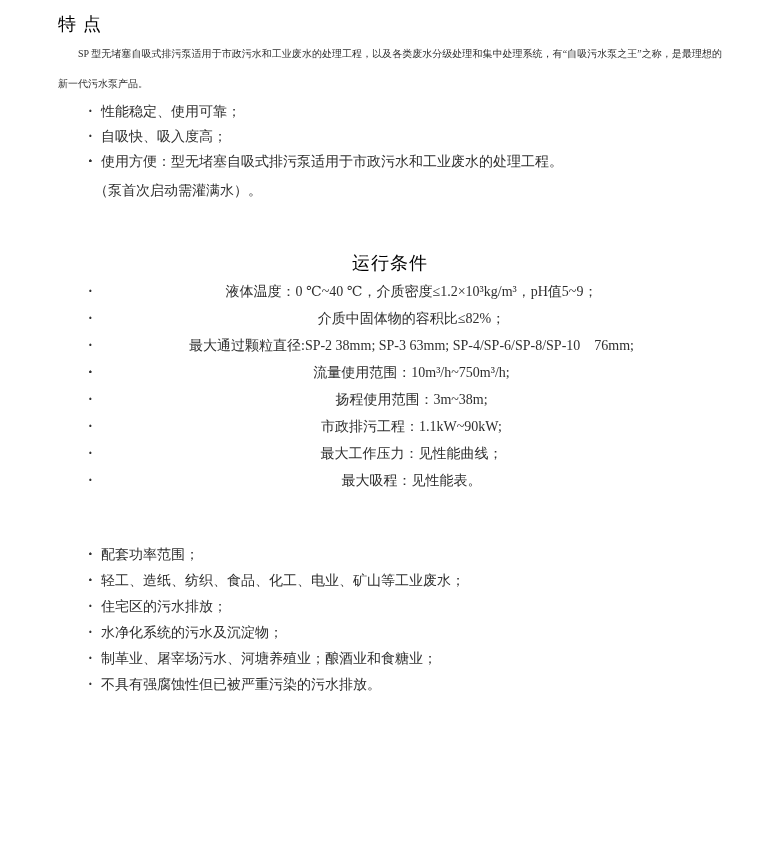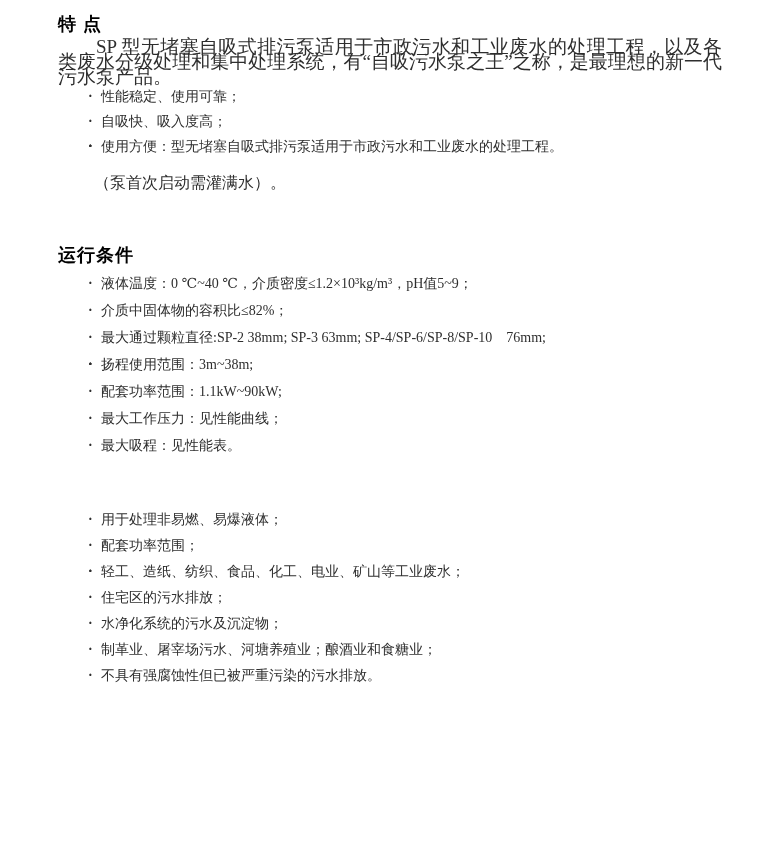--- a/index.html
+++ b/index.html
@@ -16,29 +16,29 @@
   }
   .page {
     box-sizing: border-box;
     width: 780px;
     height: 861px;
     padding: 12px 58px 0 58px;
   }
   .sec-title {
     font-family: "Liberation Sans", "DejaVu Sans", sans-serif;
     font-size: 18px;
-    font-weight: 700;
+    font-weight: 400;
     color: #000000;
     margin: 0 0 3px 0;
     line-height: 24px;
     letter-spacing: 1px;
   }
   .para {
-    font-size: 19px;
-    line-height: 15px;
+    font-size: 10px;
+    line-height: 30px;
     margin: 2px 0 0 0;
     text-indent: 2em;
     text-align: justify;
   }
   ul.bullets {
     list-style: none;
     margin: 0;
     padding: 0 0 0 30px;
   }
   ul.bullets li {
@@ -50,25 +50,25 @@
   .lh27 li { line-height: 27px; }
   .lh26 li { line-height: 26px; }
   .dot {
     position: absolute;
     left: 0;
     top: 0;
     font-weight: 700;
     color: #2e2e2e;
   }
   .note {
-    font-size: 16px;
+    font-size: 14px;
     line-height: 25px;
-    margin: 11px 0 0 36px;
+    margin: 4px 0 0 36px;
   }
-  .sec-run  { margin-top: 48px; }
+  .sec-run  { margin-top: 48px; text-align: center; }
   .sec-app  { margin-top: 48px; }
 </style>
 </head>
 <body>
 
 <div class="page">
 
   <section class="sec-features">
     <h2 class="sec-title">特 点</h2>
     <p class="para">SP 型无堵塞自吸式排污泵适用于市政污水和工业废水的处理工程，以及各类废水分级处理和集中处理系统，有“自吸污水泵之王”之称，是最理想的新一代污水泵产品。</p>
@@ -82,31 +82,31 @@
     <p class="note">（泵首次启动需灌满水）。</p>
   </section>
 
   <section class="sec-run">
     <h2 class="sec-title">运行条件</h2>
     <ul class="bullets lh27">
       <li><span class="dot">·</span><span>液体温度：0 ℃~40 ℃，介质密度≤1.2×10³kg/m³，pH值5~9；</span></li>
       <li><span class="dot">·</span><span>介质中固体物的容积比≤82%；</span></li>
       <li><span class="dot">·</span><span>最大通过颗粒直径:SP-2 38mm; SP-3 63mm; SP-4/SP-6/SP-8/SP-10　76mm;</span></li>
       <li><span class="dot">·</span></li>
-      <li><span class="dot">·</span></li>
+      <li><span class="dot">·</span><span>流量使用范围：10m³/h~750m³/h;</span></li>
       <li><span class="dot">·</span><span>扬程使用范围：3m~38m;</span></li>
-      <li><span class="dot">·</span><span>配套功率范围：1.1kW~90kW;</span></li>
+      <li><span class="dot">·</span><span>市政排污工程：1.1kW~90kW;</span></li>
       <li><span class="dot">·</span><span>最大工作压力：见性能曲线；</span></li>
       <li><span class="dot">·</span><span>最大吸程：见性能表。</span></li>
     </ul>
   </section>
 
   <section class="sec-app">
     <ul class="bullets lh26">
-      <li><span class="dot">·</span><span>用于处理非易燃、易爆液体；</span></li>
+      <li><span class="dot">·</span></li>
       <li><span class="dot">·</span><span>配套功率范围；</span></li>
       <li><span class="dot">·</span></li>
       <li><span class="dot">·</span><span>轻工、造纸、纺织、食品、化工、电业、矿山等工业废水；</span></li>
       <li><span class="dot">·</span><span>住宅区的污水排放；</span></li>
       <li><span class="dot">·</span><span>水净化系统的污水及沉淀物；</span></li>
       <li><span class="dot">·</span><span>制革业、屠宰场污水、河塘养殖业；酿酒业和食糖业；</span></li>
       <li><span class="dot">·</span><span>不具有强腐蚀性但已被严重污染的污水排放。</span></li>
     </ul>
   </section>
 

